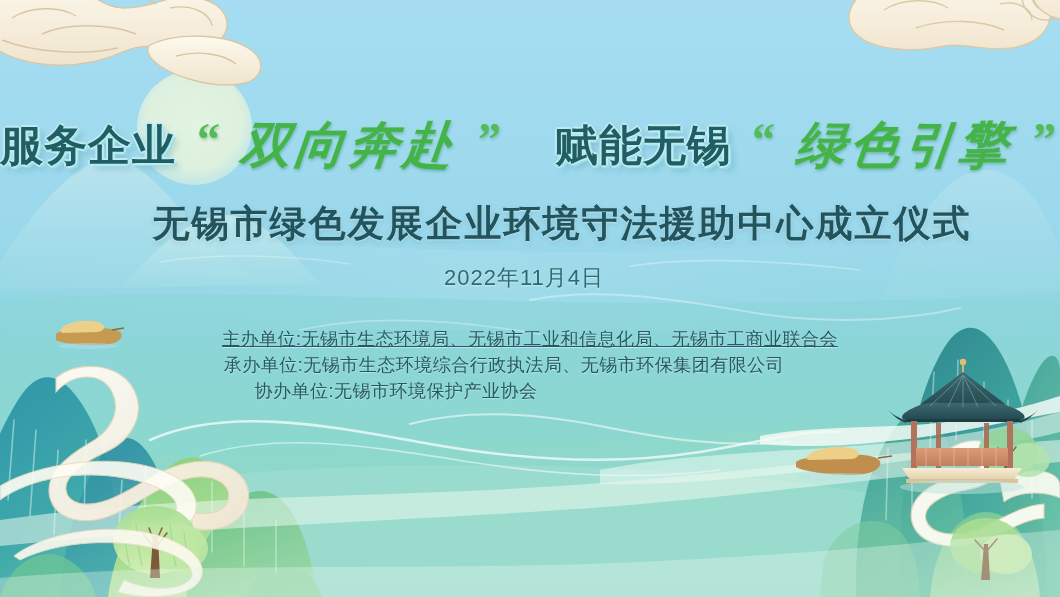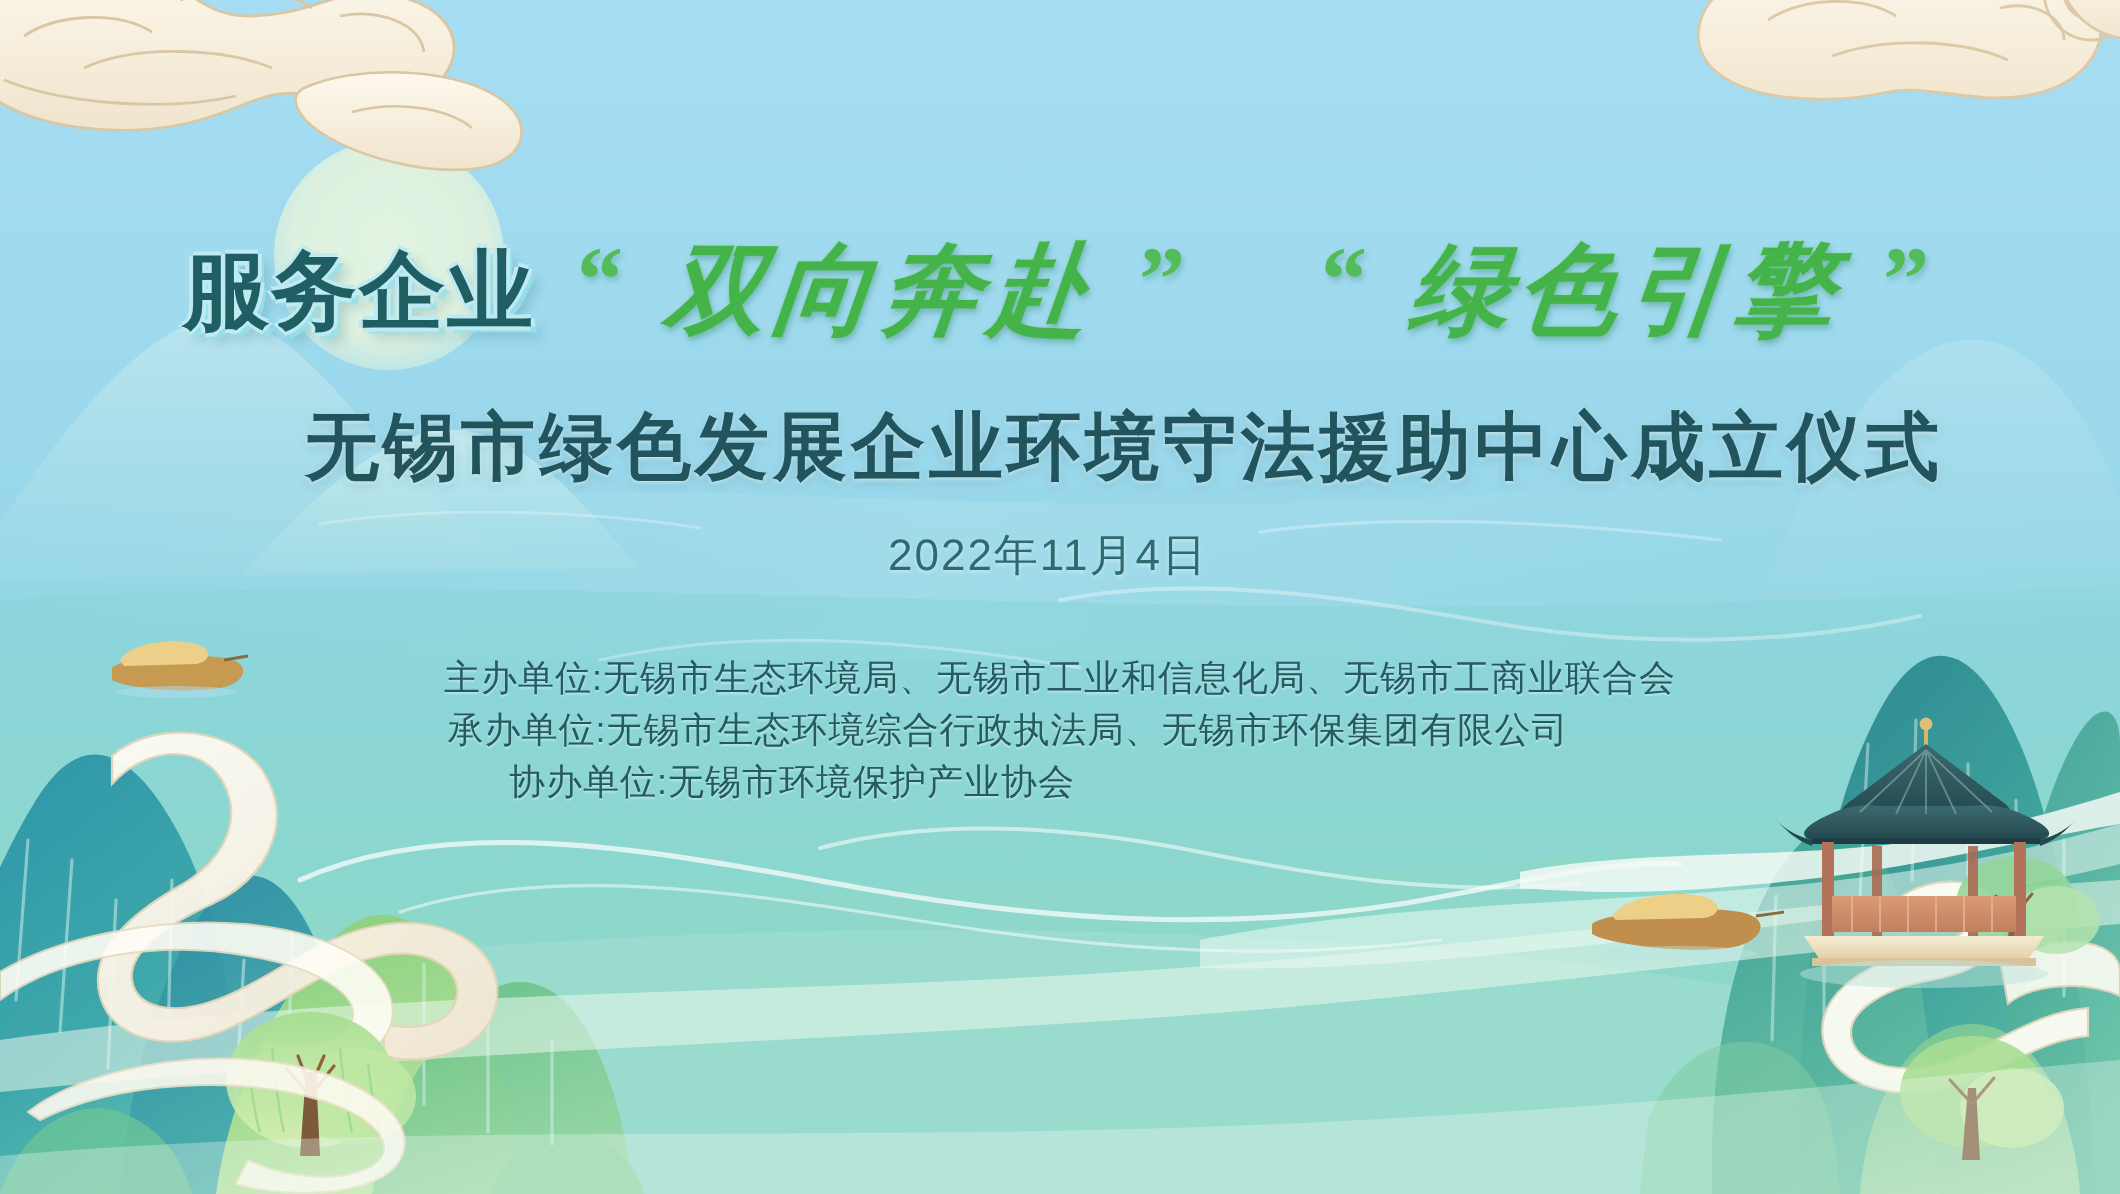--- a/index.html
+++ b/index.html
@@ -64,21 +64,21 @@
     text-shadow:0 1px 2px rgba(255,255,255,.45);
   }
   #orgs{
     position:absolute;top:326px;left:0;width:1060px;text-align:center;
   }
   #orgs .orgline{
     font-size:18px;color:#255a63;letter-spacing:.5px;line-height:26px;
     text-shadow:0 1px 1px rgba(255,255,255,.4);
     display:block;
   }
-  #orgs .orgline.l1{margin-left:0px;}
+  #orgs .orgline.l1{margin-left:0px;text-decoration:underline;}
   #orgs .orgline.l2{margin-left:-52px;}
   #orgs .orgline.l3{margin-left:-268px;}
 </style>
 </head>
 <body>
 
 <div id="poster">
 
   <svg class="lay" viewBox="0 0 1060 597" preserveAspectRatio="none">
     <defs>
@@ -452,20 +452,21 @@
   </svg>
 
   <div id="textzone">
 
     <div id="titleRow">
       <span class="t-black">服务企业</span>
       <span class="quote">“</span>
       <span class="t-green">双向奔赴</span>
       <span class="quote">”</span>
       <span class="gap"></span>
+      <span class="t-black">赋能无锡</span>
       <span class="quote">“</span>
       <span class="t-green">绿色引擎</span>
       <span class="quote">”</span>
     </div>
 
     <div id="subtitle">无锡市绿色发展企业环境守法援助中心成立仪式</div>
 
     <div id="datetxt">2022年11月4日</div>
 
     <div id="orgs">

